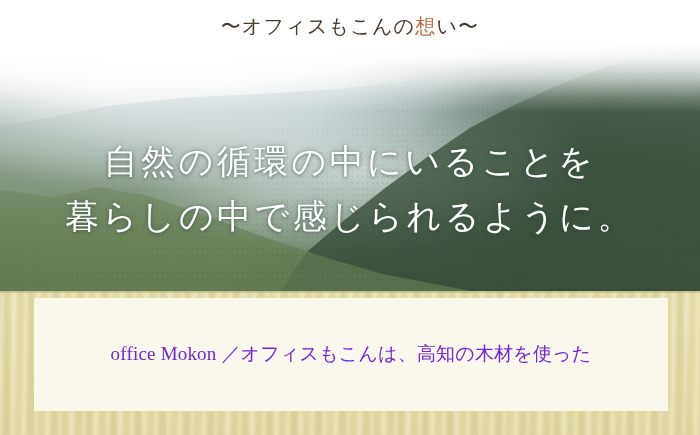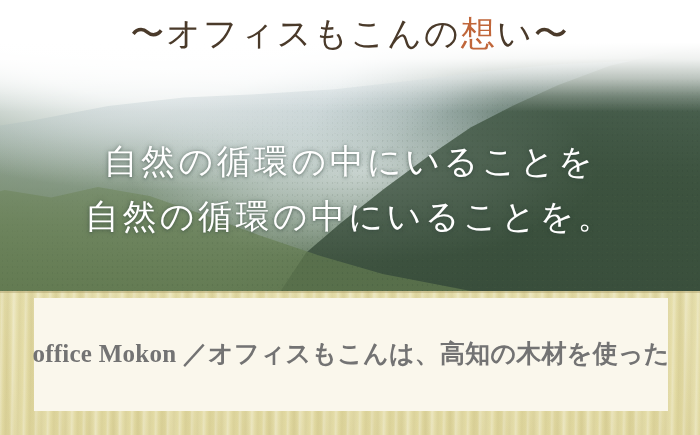--- a/index.html
+++ b/index.html
@@ -161,21 +161,21 @@
     pointer-events: none;
   }
 
   
   .title {
     position: absolute;
     left: 0;
     top: 14px;
     width: 100%;
     text-align: center;
-    font-size: 34px;
+    font-size: 20px;
     line-height: 1.2;
     letter-spacing: 0.06em;
     color: #4a3a2a;
     white-space: nowrap;
     z-index: 6;
   }
   .title .accent {
     color: #c0663a;
   }
 
@@ -235,46 +235,45 @@
     width: 634px;
     height: 113px;
     background: #faf7ec;
     display: flex;
     flex-direction: column;
     align-items: center;
     justify-content: center;
   }
   .note-line {
     display: block;
-    color: #737373;
-    font-size: 25px;
+    color: #6d28d9;
+    font-size: 19px;
     line-height: 1.62;
     letter-spacing: 0.01em;
     white-space: nowrap;
-    font-weight: bold;
   }
 </style>
 </head>
 <body>
 
 <div class="page">
 
   <div class="hero">
     <div class="photo"></div>
     <div class="ridge-far"></div>
     <div class="ridge-near"></div>
     <div class="ridge-low"></div>
     <div class="canopy"></div>
     <div class="hero-top-fade"></div>
 
     <div class="title"><span>〜オフィスもこんの</span><span class="accent">想</span><span>い〜</span></div>
 
     <div class="headline">
       <span class="headline-line">自然の循環の中にいることを</span>
-      <span class="headline-line">自然の循環の中にいることを。</span>
+      <span class="headline-line">暮らしの中で感じられるように。</span>
     </div>
   </div>
 
   <div class="footer">
     <div class="footer-topline"></div>
     <div class="note-card">
       <span class="note-line">office Mokon ／オフィスもこんは、高知の木材を使った</span>
     </div>
   </div>
 

